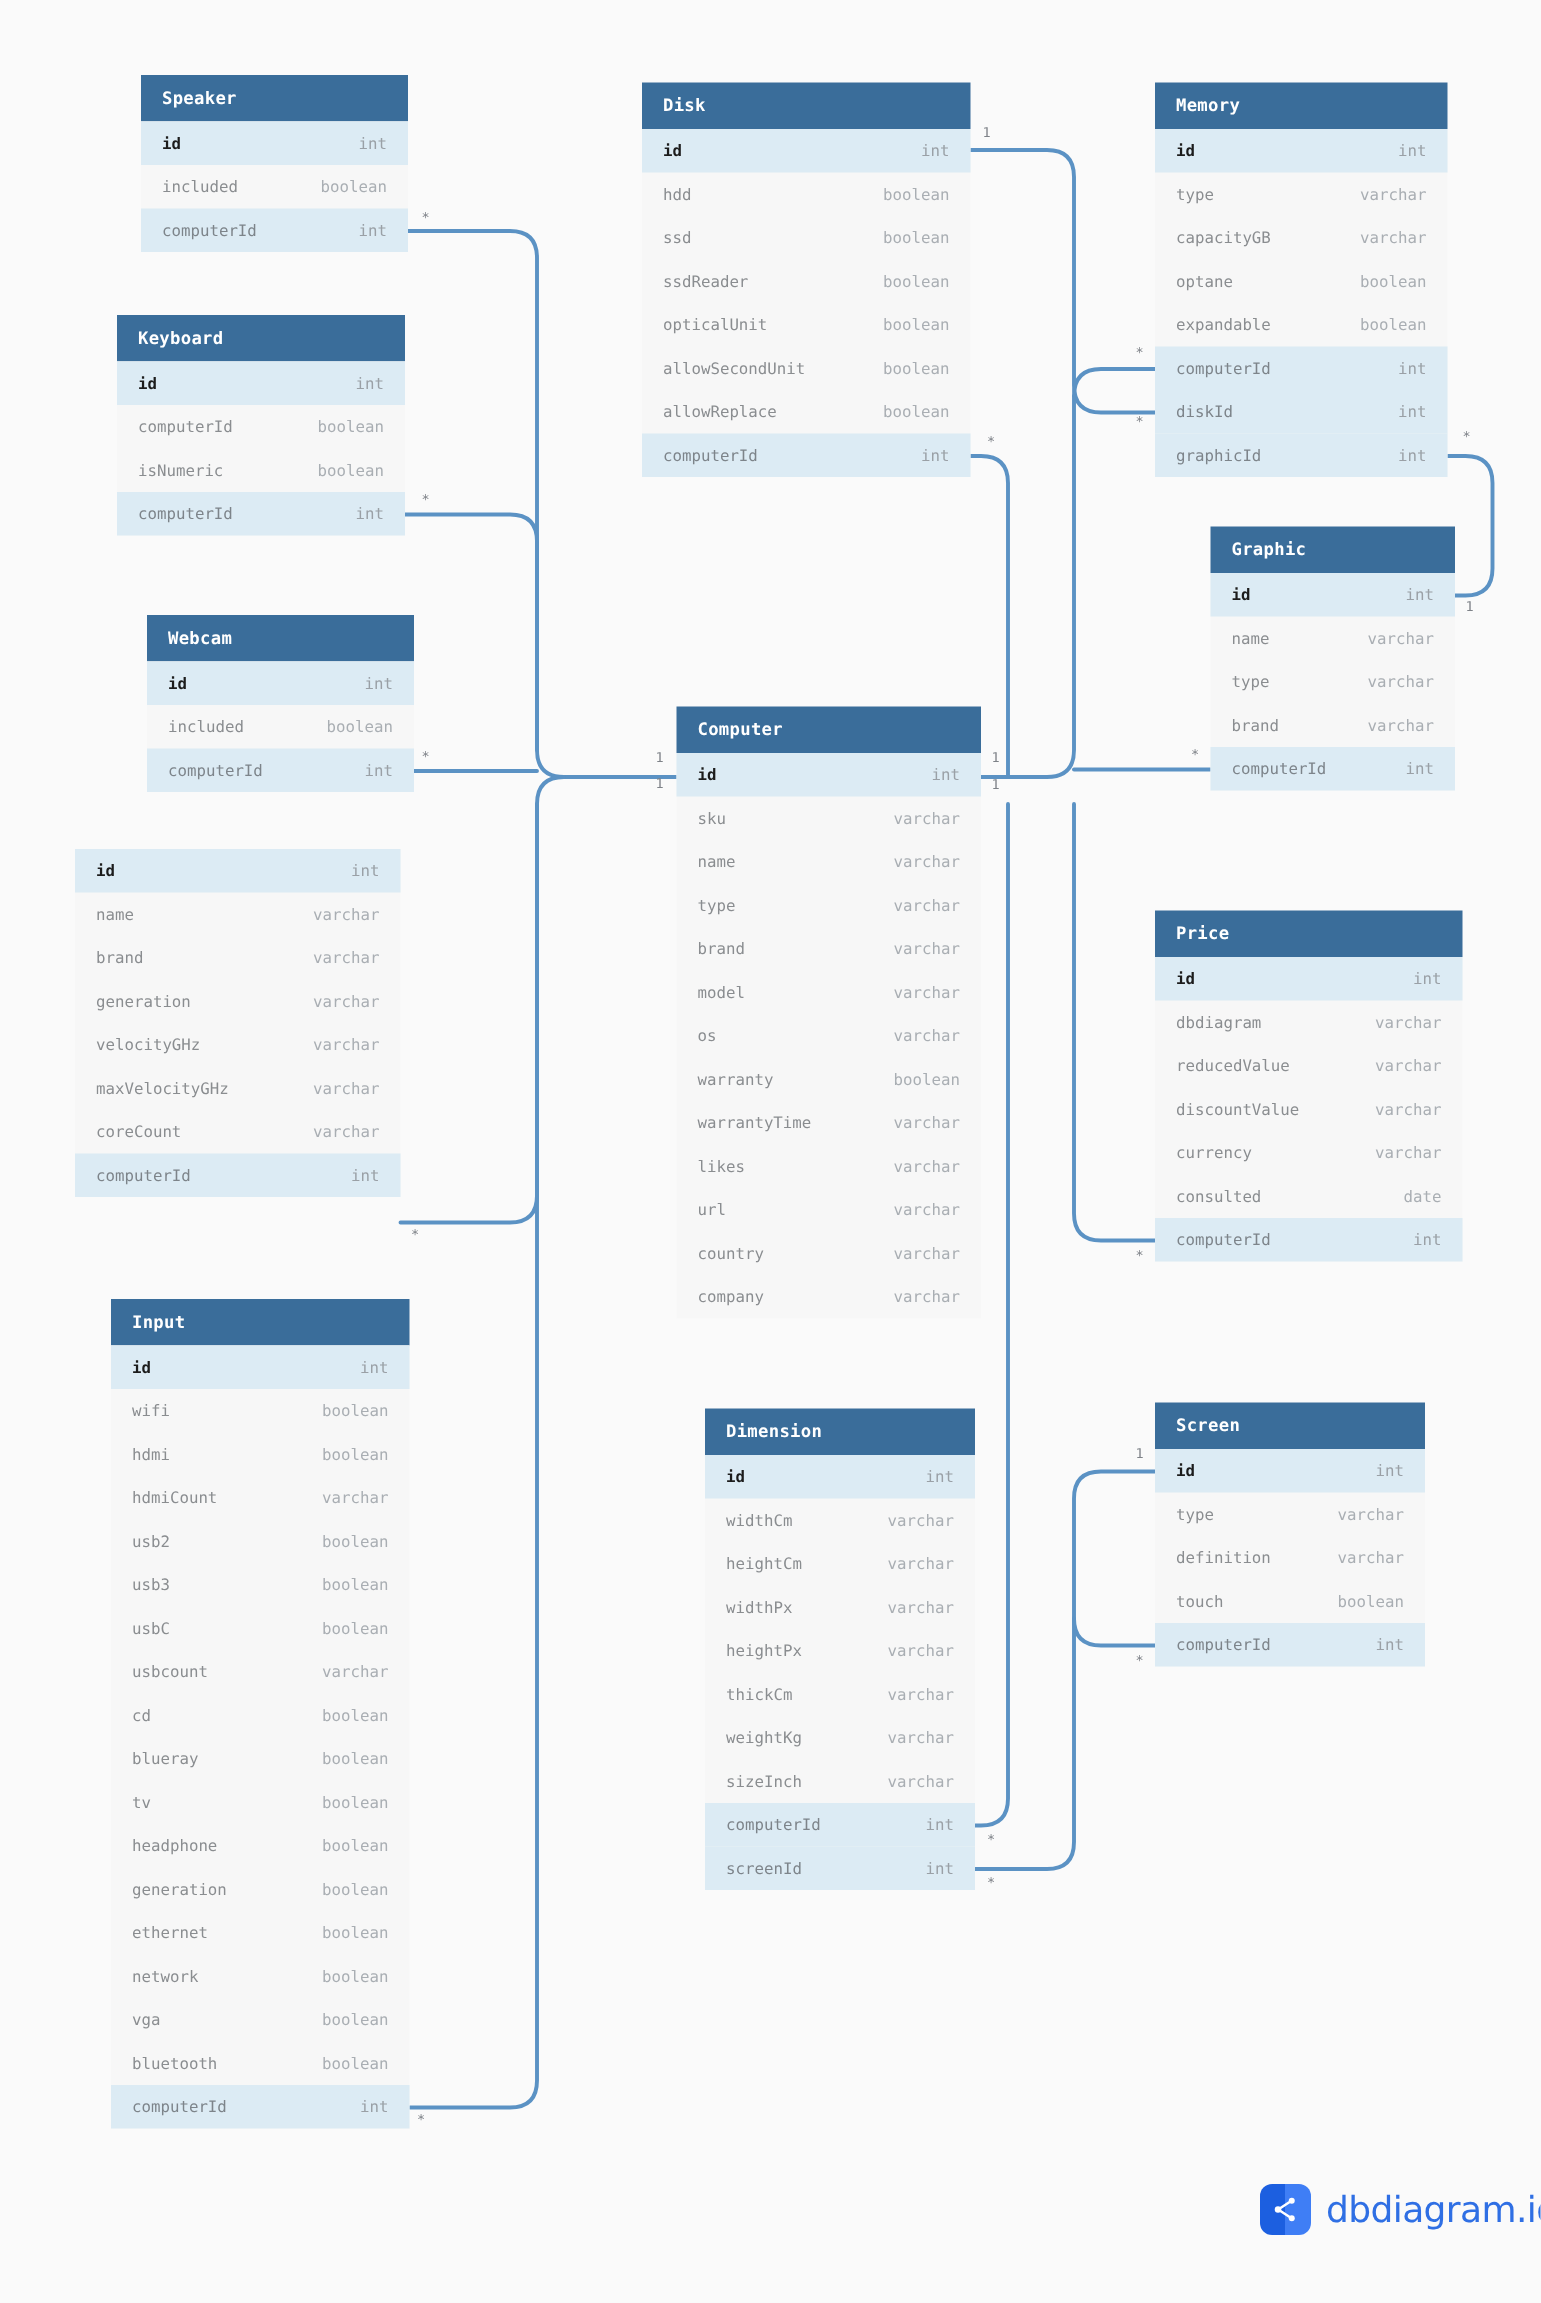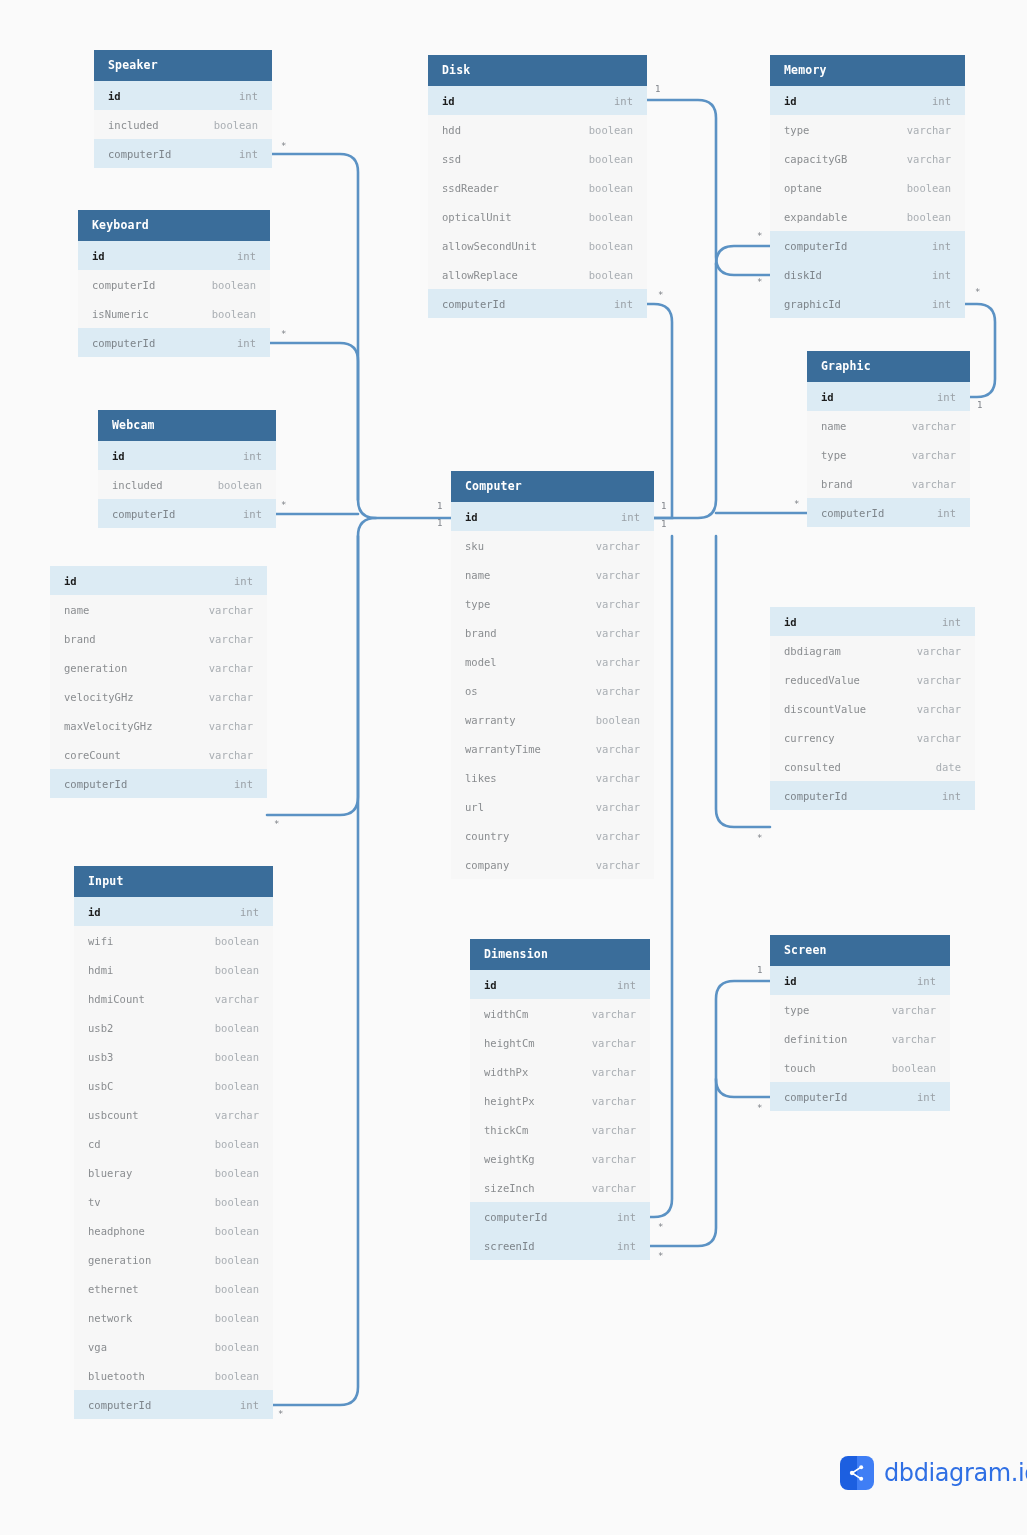--- a/index.html
+++ b/index.html
@@ -456,20 +456,21 @@
           <span class="fname">brand</span>
           <span class="ftype">varchar</span>
         </div>
         <div class="row fk">
           <span class="fname">computerId</span>
           <span class="ftype">int</span>
         </div>
       </div>
     </div>
     <div class="table" style="left: 770px; top: 607px; width: 205px;">
+      <div class="tbl-header">Price</div>
       <div class="tbl-body">
         <div class="row pk">
           <span class="fname">id</span>
           <span class="ftype">int</span>
         </div>
         <div class="row">
           <span class="fname">dbdiagram</span>
           <span class="ftype">varchar</span>
         </div>
         <div class="row">

